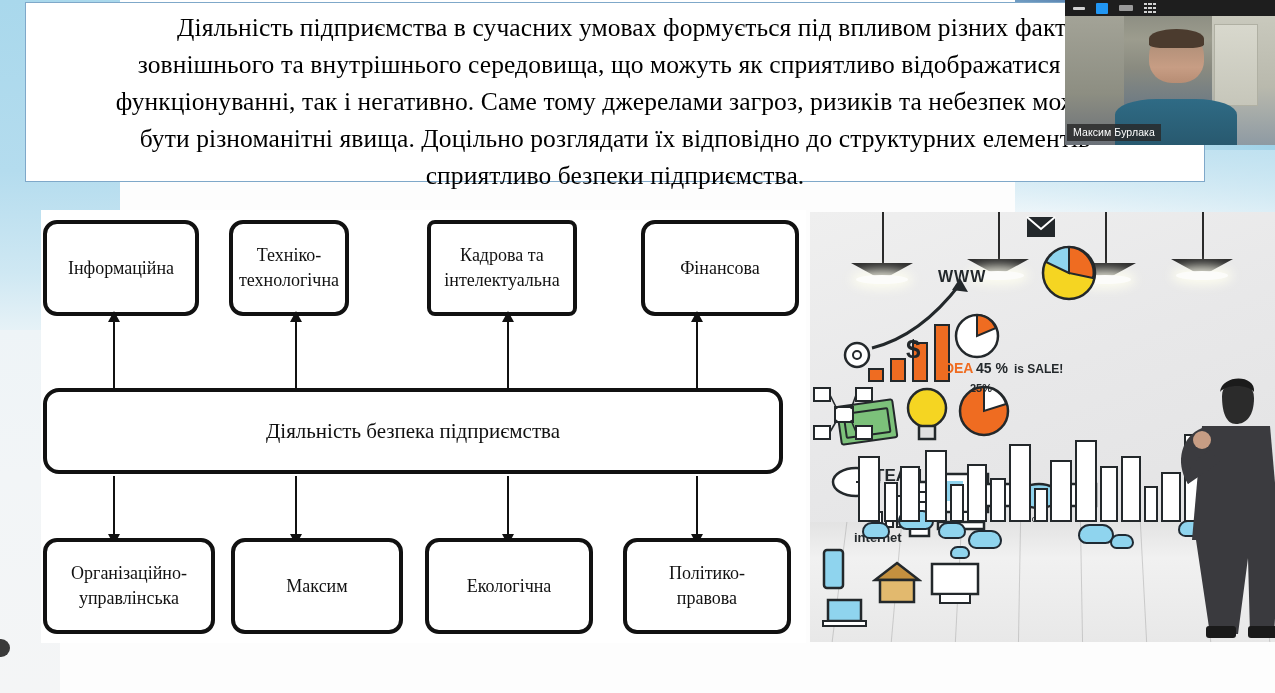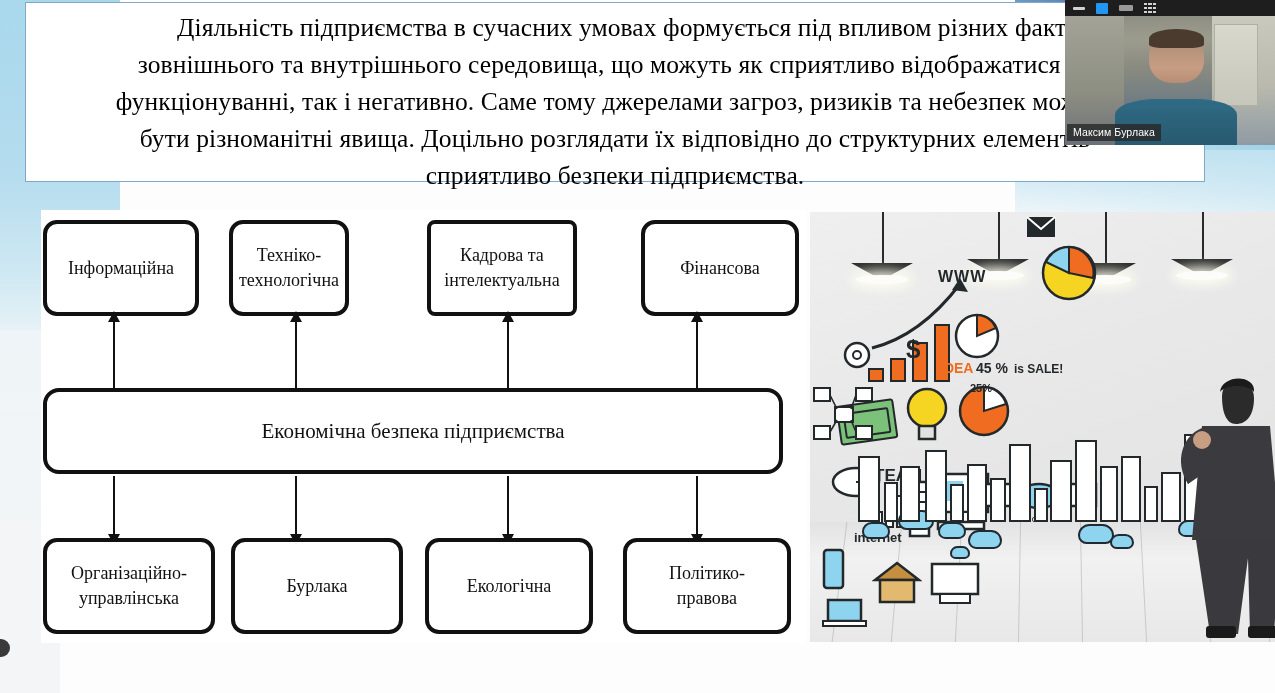--- a/index.html
+++ b/index.html
@@ -172,41 +172,41 @@
       <span class="head"></span>
     </div>
   <div class="arrow up" style="left:466px;top:110px;height:68px;">
       <span class="head"></span>
     </div>
   <div class="arrow up" style="left:655px;top:110px;height:68px;">
       <span class="head"></span>
     </div>
 
   <div class="box center" style="left:2px;top:178px;width:740px;height:86px;">
-    <span>Економічна безпека підприємства</span>
+    <span>Діяльність безпека підприємства</span>
   </div>
 
   <div class="arrow down" style="left:72px;top:266px;height:60px;">
       <span class="head"></span>
     </div>
   <div class="arrow down" style="left:254px;top:266px;height:60px;">
       <span class="head"></span>
     </div>
   <div class="arrow down" style="left:466px;top:266px;height:60px;">
       <span class="head"></span>
     </div>
   <div class="arrow down" style="left:655px;top:266px;height:60px;">
       <span class="head"></span>
     </div>
 
   <div class="box" style="left:2px;top:328px;width:172px;height:96px;">
     <span>Організаційно-<br>управлінська</span>
   </div>
   <div class="box" style="left:190px;top:328px;width:172px;height:96px;">
-    <span>Бурлака</span>
+    <span>Максим</span>
   </div>
   <div class="box" style="left:384px;top:328px;width:168px;height:96px;">
     <span>Екологічна</span>
   </div>
   <div class="box" style="left:582px;top:328px;width:168px;height:96px;">
     <span>Політико-<br>правова</span>
   </div>
 </div>
 
 <div id="illus">

